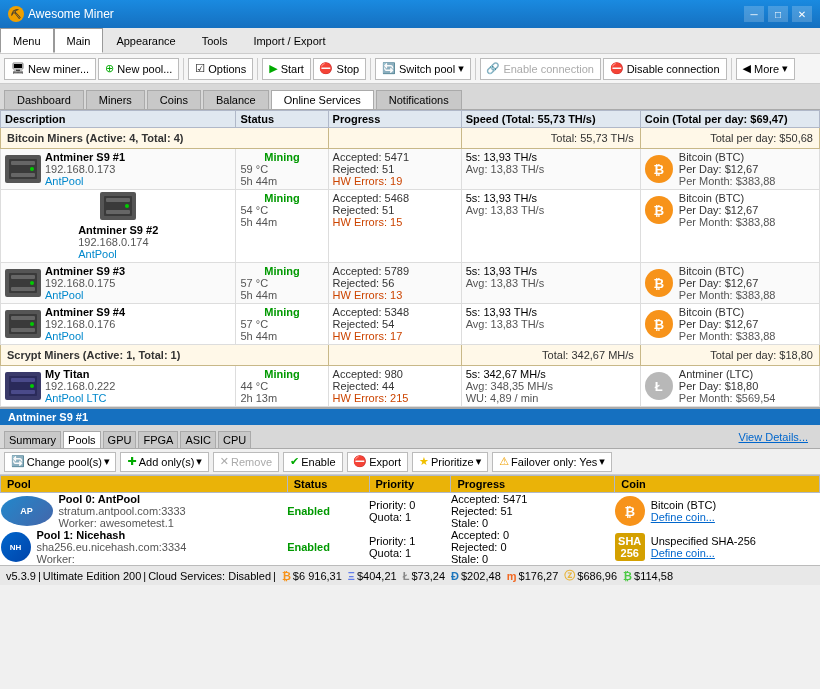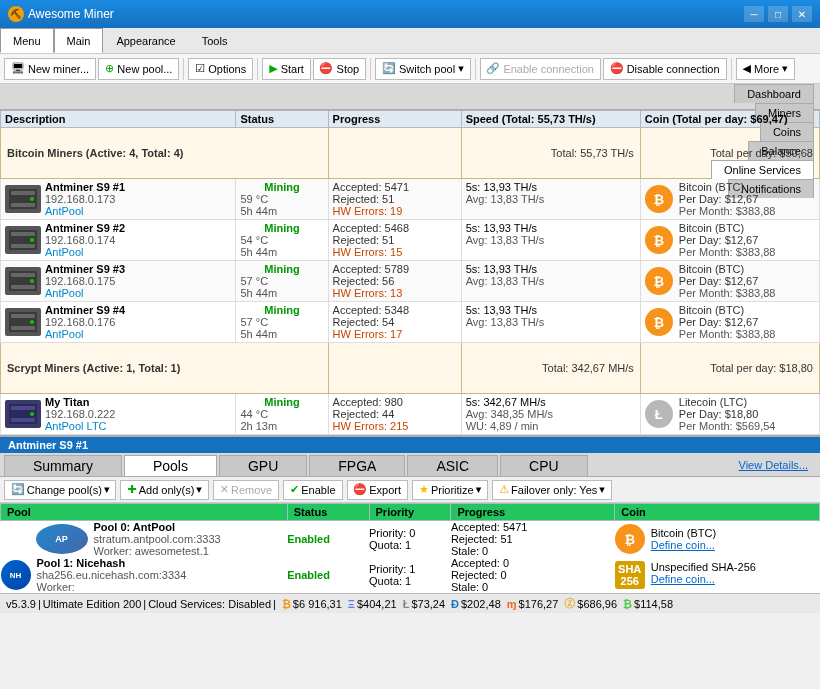--- a/index.html
+++ b/index.html
@@ -64,21 +64,20 @@
     .toolbar-sep { width: 1px; height: 22px; background: #ccc; margin: 0 2px; }
 
     
     .tab-bar {
       background: #d8d8d8;
       height: 26px;
       display: flex;
       align-items: flex-end;
       padding: 0 4px;
       border-bottom: 1px solid #aaa;
-      flex-direction: column;
     }
     .tab {
       padding: 3px 12px;
       background: #c8c8c8;
       border: 1px solid #aaa;
       border-bottom: none;
       cursor: pointer;
       margin-right: 2px;
       color: #000;
     }
@@ -101,21 +100,21 @@
     .group-header {
       background: #fff8e8;
       border: 1px solid #c8b888;
       padding: 2px 6px;
       font-weight: bold;
       color: #333;
     }
     .group-total {
       background: #fff8e8;
       border: 1px solid #c8b888;
-      padding: 19px 6px;
+      padding: 4px 6px;
       color: #333;
       text-align: right;
     }
     .miner-row td {
       border: 1px solid #ddd;
       padding: 2px 4px;
       vertical-align: top;
     }
     .miner-row:nth-child(even) td { background: #fafafa; }
     .miner-name { font-weight: bold; color: #000; }
@@ -145,28 +144,28 @@
       background: #d8d8d8;
       height: 24px;
       display: flex;
       align-items: flex-end;
       padding: 0 4px;
       border-bottom: 1px solid #aaa;
       justify-content: space-between;
     }
     .bottom-tab-left { display: flex; align-items: flex-end; }
     .bottom-tab {
-      padding: 2px 28px;
+      padding: 2px 4px;
       background: #c8c8c8;
       border: 1px solid #aaa;
       border-bottom: none;
       cursor: pointer;
       margin-right: 2px;
       color: #000;
-      font-size: 14px;
+      font-size: 11px;
     }
     .bottom-tab.active { background: white; }
     .view-details {
       font-size: 11px;
       color: #0066cc;
       padding: 0 8px;
       cursor: pointer;
       align-self: center;
       text-decoration: underline;
     }
@@ -185,21 +184,21 @@
       gap: 2px;
       padding: 1px 6px;
       background: white;
       border: 1px solid #bbb;
       cursor: pointer;
       height: 20px;
     }
     .pool-btn.disabled { color: #aaa; }
     .pool-table { width: 100%; border-collapse: collapse; }
     .pool-col-header {
-      background: #22c55e;
+      background: #eab308;
       border: 1px solid #b0b8c8;
       padding: 2px 6px;
       font-weight: bold;
       text-align: left;
     }
     .enabled-badge { color: #009900; font-weight: bold; }
     .sha256-badge {
       width: 30px; height: 28px;
       background: #d4a000;
       color: white;
@@ -246,20 +245,21 @@
     <button class="title-btn">□</button>
     <button class="title-btn close">✕</button>
   </div>
 </div>
 
 <div class="menu-bar">
   <div class="menu-item active">Menu</div>
   <div class="menu-item active">Main</div>
   <div class="menu-item">Appearance</div>
   <div class="menu-item">Tools</div>
+  <div class="menu-item">Import / Export</div>
 </div>
 
 <div class="toolbar">
   <button class="toolbar-btn">
     <span>🖥</span>
     <span>New miner...</span>
   </button>
   <button class="toolbar-btn">
     <span style="color:#00aa00;">⊕</span>
     <span>New pool...</span>
@@ -368,44 +368,87 @@
               <div class="coin-per-day">Bitcoin (BTC)</div>
               <div class="coin-per-day">Per Day: $12,67</div>
               <div class="coin-per-month">Per Month: $383,88</div>
             </div>
           </div>
         </td>
       </tr>
 
       <tr class="miner-row">
         <td>
+          <div style="display:flex;align-items:center;gap:4px;flex-direction:column;">
+            <div style="width:36px;height:28px;background:#555;border-radius:2px;display:flex;align-items:center;justify-content:center;">
+              <div style="width:28px;height:20px;background:#3a3a3a;border-radius:1px;position:relative;">
+                <div style="position:absolute;top:2px;left:2px;right:2px;height:4px;background:#666;border-radius:1px;"></div>
+                <div style="position:absolute;bottom:2px;left:2px;right:2px;height:4px;background:#666;border-radius:1px;"></div>
+                <div style="position:absolute;top:50%;right:3px;transform:translateY(-50%);width:4px;height:4px;background:#00cc00;border-radius:50%;"></div>
+              </div>
+            </div>
+            <div>
+              <div class="miner-name">Antminer S9 #2</div>
+              <div class="miner-ip">192.168.0.174</div>
+              <div class="miner-pool">AntPool</div>
+            </div>
+          </div>
+        </td>
+        <td>
+          <div class="status-mining">Mining</div>
+          <div class="status-temp">54 °C</div>
+          <div class="status-temp">5h 44m</div>
+        </td>
+        <td>
+          <div class="accepted">Accepted: 5468</div>
+          <div class="accepted">Rejected: 51</div>
+          <div class="hw-errors">HW Errors: 15</div>
+        </td>
+        <td>
+          <div class="speed-5s">5s: 13,93 TH/s</div>
+          <div class="speed-avg">Avg: 13,83 TH/s</div>
+        </td>
+        <td>
+          <div style="display:flex;align-items:center;gap:6px;">
+            <div class="btc-icon">₿</div>
+            <div>
+              <div class="coin-per-day">Bitcoin (BTC)</div>
+              <div class="coin-per-day">Per Day: $12,67</div>
+              <div class="coin-per-month">Per Month: $383,88</div>
+            </div>
+          </div>
+        </td>
+      </tr>
+
+      <tr class="miner-row">
+        <td>
           <div style="display:flex;align-items:center;gap:4px;">
             <div style="width:36px;height:28px;background:#555;border-radius:2px;display:flex;align-items:center;justify-content:center;">
               <div style="width:28px;height:20px;background:#3a3a3a;border-radius:1px;position:relative;">
                 <div style="position:absolute;top:2px;left:2px;right:2px;height:4px;background:#666;border-radius:1px;"></div>
                 <div style="position:absolute;bottom:2px;left:2px;right:2px;height:4px;background:#666;border-radius:1px;"></div>
                 <div style="position:absolute;top:50%;right:3px;transform:translateY(-50%);width:4px;height:4px;background:#00cc00;border-radius:50%;"></div>
               </div>
             </div>
             <div>
-              <div class="miner-name">Antminer S9 #2</div>
-              <div class="miner-ip">192.168.0.174</div>
+              <div class="miner-name">Antminer S9 #3</div>
+              <div class="miner-ip">192.168.0.175</div>
               <div class="miner-pool">AntPool</div>
             </div>
           </div>
         </td>
         <td>
           <div class="status-mining">Mining</div>
-          <div class="status-temp">54 °C</div>
+          <div class="status-temp">57 °C</div>
           <div class="status-temp">5h 44m</div>
         </td>
         <td>
-          <div class="accepted">Accepted: 5468</div>
-          <div class="accepted">Rejected: 51</div>
-          <div class="hw-errors">HW Errors: 15</div>
+          <div class="accepted">Accepted: 5789</div>
+          <div class="accepted">Rejected: 56</div>
+          <div class="hw-errors">HW Errors: 13</div>
         </td>
         <td>
           <div class="speed-5s">5s: 13,93 TH/s</div>
           <div class="speed-avg">Avg: 13,83 TH/s</div>
         </td>
         <td>
           <div style="display:flex;align-items:center;gap:6px;">
             <div class="btc-icon">₿</div>
             <div>
               <div class="coin-per-day">Bitcoin (BTC)</div>
@@ -420,63 +463,20 @@
         <td>
           <div style="display:flex;align-items:center;gap:4px;">
             <div style="width:36px;height:28px;background:#555;border-radius:2px;display:flex;align-items:center;justify-content:center;">
               <div style="width:28px;height:20px;background:#3a3a3a;border-radius:1px;position:relative;">
                 <div style="position:absolute;top:2px;left:2px;right:2px;height:4px;background:#666;border-radius:1px;"></div>
                 <div style="position:absolute;bottom:2px;left:2px;right:2px;height:4px;background:#666;border-radius:1px;"></div>
                 <div style="position:absolute;top:50%;right:3px;transform:translateY(-50%);width:4px;height:4px;background:#00cc00;border-radius:50%;"></div>
               </div>
             </div>
             <div>
-              <div class="miner-name">Antminer S9 #3</div>
-              <div class="miner-ip">192.168.0.175</div>
-              <div class="miner-pool">AntPool</div>
-            </div>
-          </div>
-        </td>
-        <td>
-          <div class="status-mining">Mining</div>
-          <div class="status-temp">57 °C</div>
-          <div class="status-temp">5h 44m</div>
-        </td>
-        <td>
-          <div class="accepted">Accepted: 5789</div>
-          <div class="accepted">Rejected: 56</div>
-          <div class="hw-errors">HW Errors: 13</div>
-        </td>
-        <td>
-          <div class="speed-5s">5s: 13,93 TH/s</div>
-          <div class="speed-avg">Avg: 13,83 TH/s</div>
-        </td>
-        <td>
-          <div style="display:flex;align-items:center;gap:6px;">
-            <div class="btc-icon">₿</div>
-            <div>
-              <div class="coin-per-day">Bitcoin (BTC)</div>
-              <div class="coin-per-day">Per Day: $12,67</div>
-              <div class="coin-per-month">Per Month: $383,88</div>
-            </div>
-          </div>
-        </td>
-      </tr>
-
-      <tr class="miner-row">
-        <td>
-          <div style="display:flex;align-items:center;gap:4px;">
-            <div style="width:36px;height:28px;background:#555;border-radius:2px;display:flex;align-items:center;justify-content:center;">
-              <div style="width:28px;height:20px;background:#3a3a3a;border-radius:1px;position:relative;">
-                <div style="position:absolute;top:2px;left:2px;right:2px;height:4px;background:#666;border-radius:1px;"></div>
-                <div style="position:absolute;bottom:2px;left:2px;right:2px;height:4px;background:#666;border-radius:1px;"></div>
-                <div style="position:absolute;top:50%;right:3px;transform:translateY(-50%);width:4px;height:4px;background:#00cc00;border-radius:50%;"></div>
-              </div>
-            </div>
-            <div>
               <div class="miner-name">Antminer S9 #4</div>
               <div class="miner-ip">192.168.0.176</div>
               <div class="miner-pool">AntPool</div>
             </div>
           </div>
         </td>
         <td>
           <div class="status-mining">Mining</div>
           <div class="status-temp">57 °C</div>
           <div class="status-temp">5h 44m</div>
@@ -538,21 +538,21 @@
         </td>
         <td>
           <div class="speed-5s">5s: 342,67 MH/s</div>
           <div class="speed-avg">Avg: 348,35 MH/s</div>
           <div class="speed-avg">WU: 4,89 / min</div>
         </td>
         <td>
           <div style="display:flex;align-items:center;gap:6px;">
             <div class="ltc-icon" style="background:#b8b8b8;font-size:13px;">Ł</div>
             <div>
-              <div class="coin-per-day">Litecoin (LTC)</div>
+              <div class="coin-per-day">Antminer (LTC)</div>
               <div class="coin-per-day">Per Day: $18,80</div>
               <div class="coin-per-month">Per Month: $569,54</div>
             </div>
           </div>
         </td>
       </tr>
     </tbody>
   </table>
 </div>
 
@@ -613,21 +613,21 @@
         <th class="pool-col-header" style="width:80px;">Priority</th>
         <th class="pool-col-header" style="width:160px;">Progress</th>
         <th class="pool-col-header" style="width:200px;">Coin</th>
       </tr>
     </thead>
     <tbody>
 
       <tr>
         <td>
           <div style="display:flex;align-items:center;gap:6px;">
-            <div style="width:52px;height:30px;border-radius:50%;background:linear-gradient(135deg,#2288cc,#4466aa);display:flex;align-items:center;justify-content:center;color:white;font-weight:bold;font-size:9px;margin-left:35px;">AP</div>
+            <div style="width:52px;height:30px;border-radius:50%;background:linear-gradient(135deg,#2288cc,#4466aa);display:flex;align-items:center;justify-content:center;color:white;font-weight:bold;font-size:9px;">AP</div>
             <div>
               <div style="font-weight:bold;">Pool 0: AntPool</div>
               <div style="color:#555;">stratum.antpool.com:3333</div>
               <div style="color:#555;">Worker: awesometest.1</div>
             </div>
           </div>
         </td>
         <td>
           <span class="enabled-badge">Enabled</span>
         </td>
@@ -668,21 +668,21 @@
         <td>
           <div>Priority: 1</div>
           <div>Quota: 1</div>
         </td>
         <td>
           <div>Accepted: 0</div>
           <div>Rejected: 0</div>
           <div>Stale: 0</div>
         </td>
         <td>
-          <div style="display:flex;align-items:flex-start;gap:6px;">
+          <div style="display:flex;align-items:center;gap:6px;">
             <div class="sha256-badge">
               <span>SHA</span>
               <span>256</span>
             </div>
             <div>
               <div>Unspecified SHA-256</div>
               <div class="coin-link">Define coin...</div>
             </div>
           </div>
         </td>

